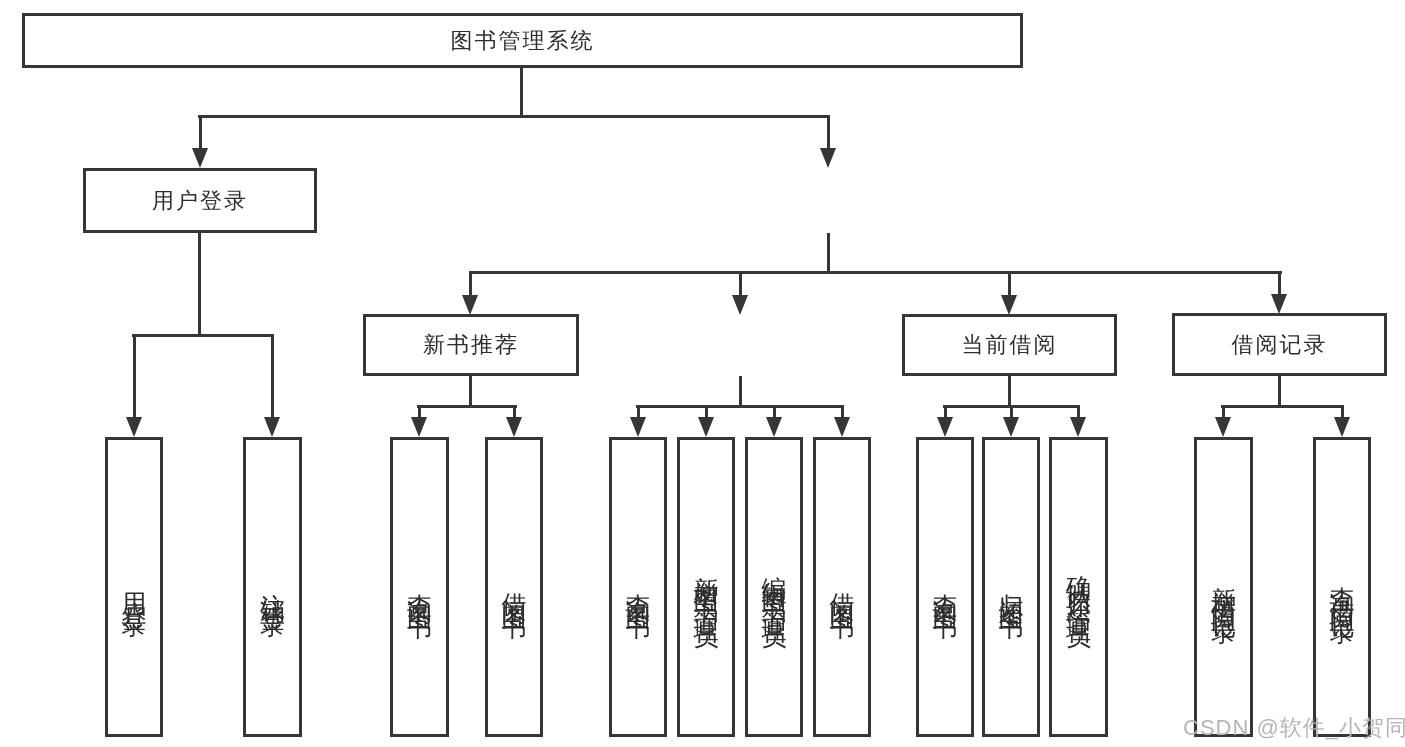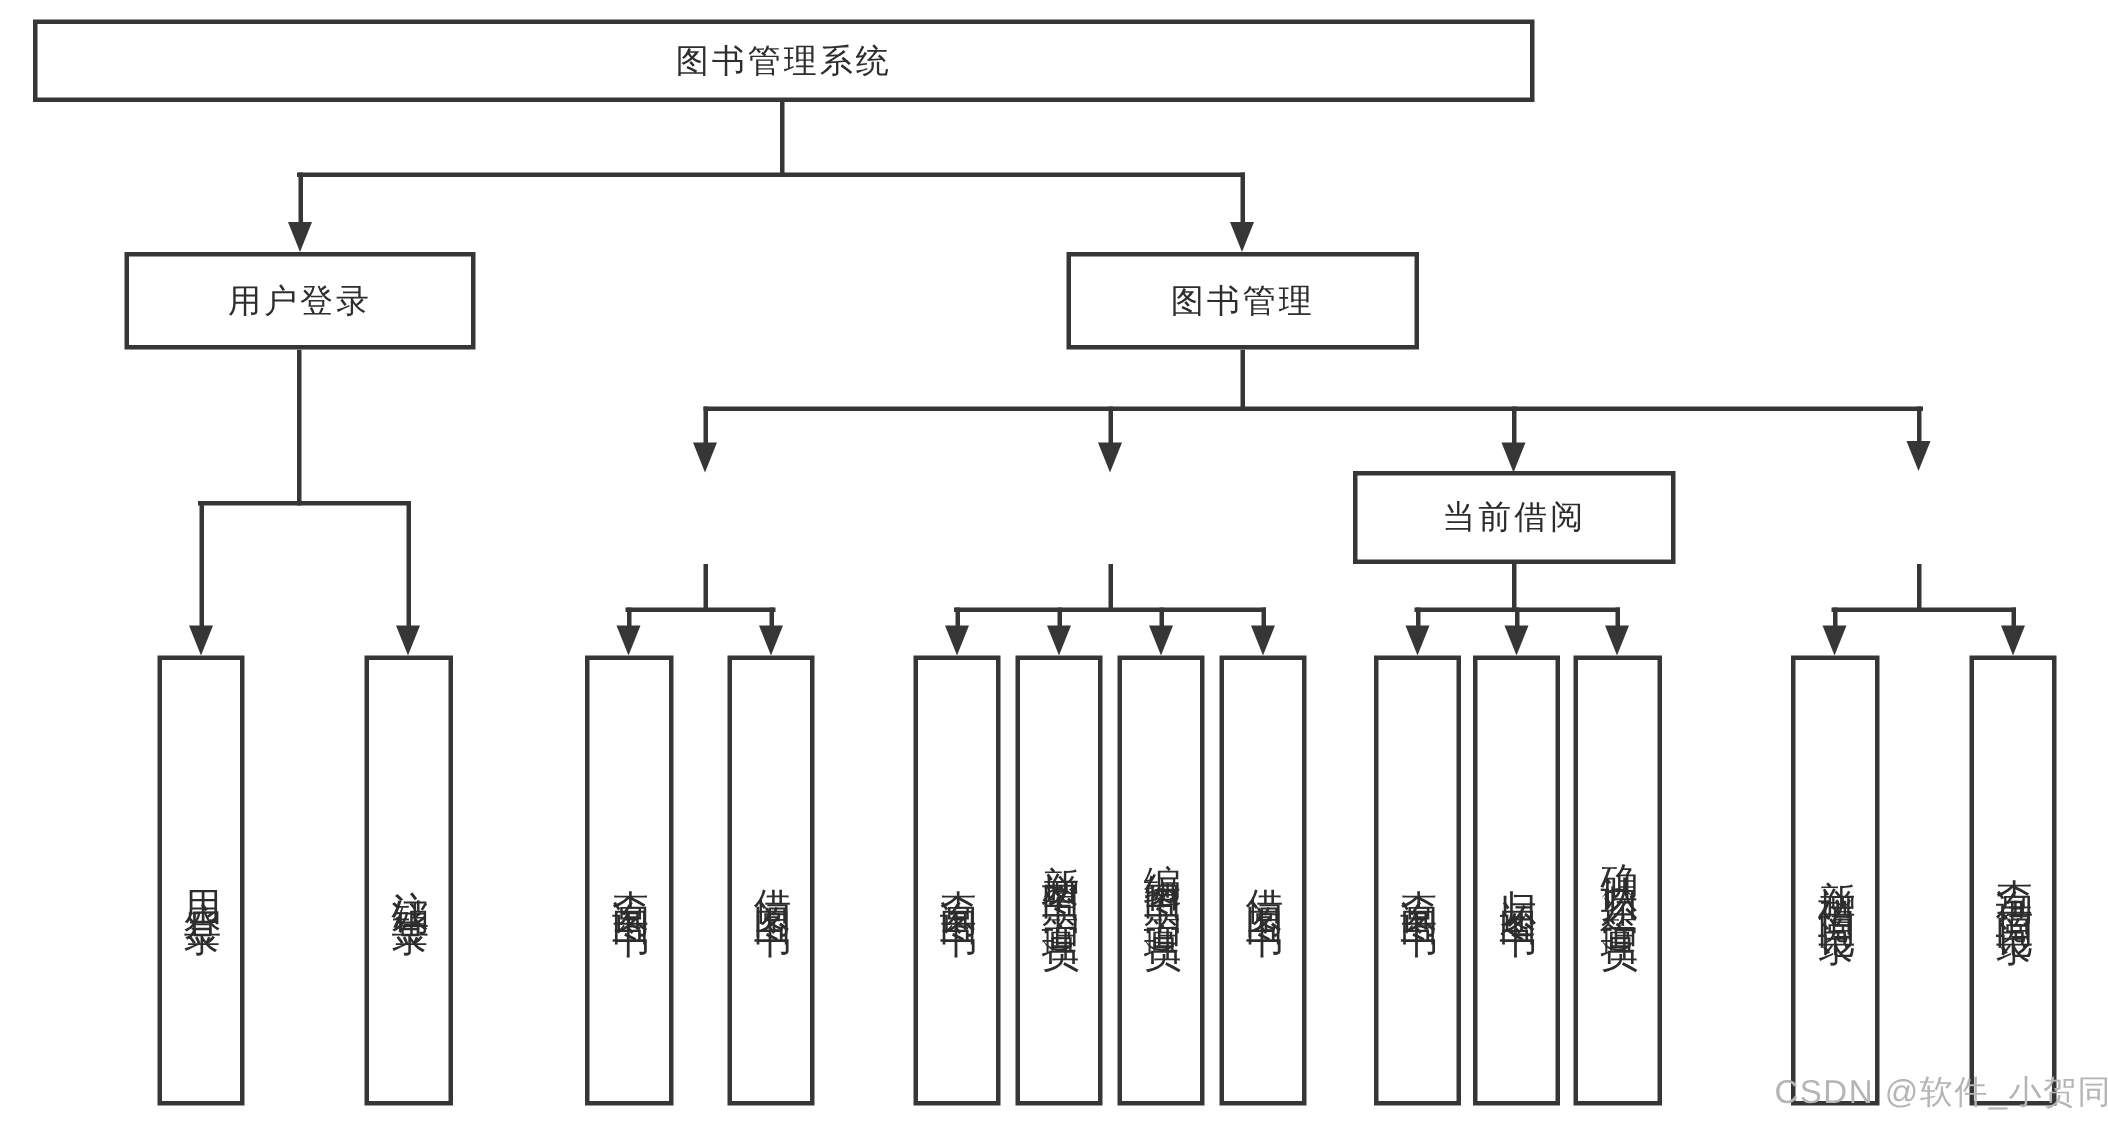--- a/index.html
+++ b/index.html
@@ -39,30 +39,33 @@
 <div class="canvas">
 
   <div class="node" style="left:22px;top:13px;width:1001px;height:55px;">
     <span>图书管理系统</span>
   </div>
 
   <div class="node" style="left:83px;top:168px;width:234px;height:65px;">
     <span>用户登录</span>
   </div>
 
-  <div class="node" style="left:711px;top:168px;width:235px;height:65px;">
-    <span>图书管理</span>
+
+  <div class="node" style="left:363px;top:314px;width:216px;height:62px;">
+    <span>新书推荐</span>
   </div>
-
 
 
   <div class="node" style="left:902px;top:314px;width:215px;height:62px;text-align:right;">
     <span>当前借阅</span>
   </div>
 
+  <div class="node" style="left:1172px;top:313px;width:215px;height:63px;">
+    <span>借阅记录</span>
+  </div>
 
   <div class="col" style="left:105px;top:437px;width:58px;height:300px;">
     <span class="vtext">用户登录</span>
   </div>
   <div class="col" style="left:243px;top:437px;width:59px;height:300px;">
     <span class="vtext">注销登录</span>
   </div>
 
   <div class="col" style="left:390px;top:437px;width:59px;height:300px;">
     <span class="vtext">查询图书</span>

